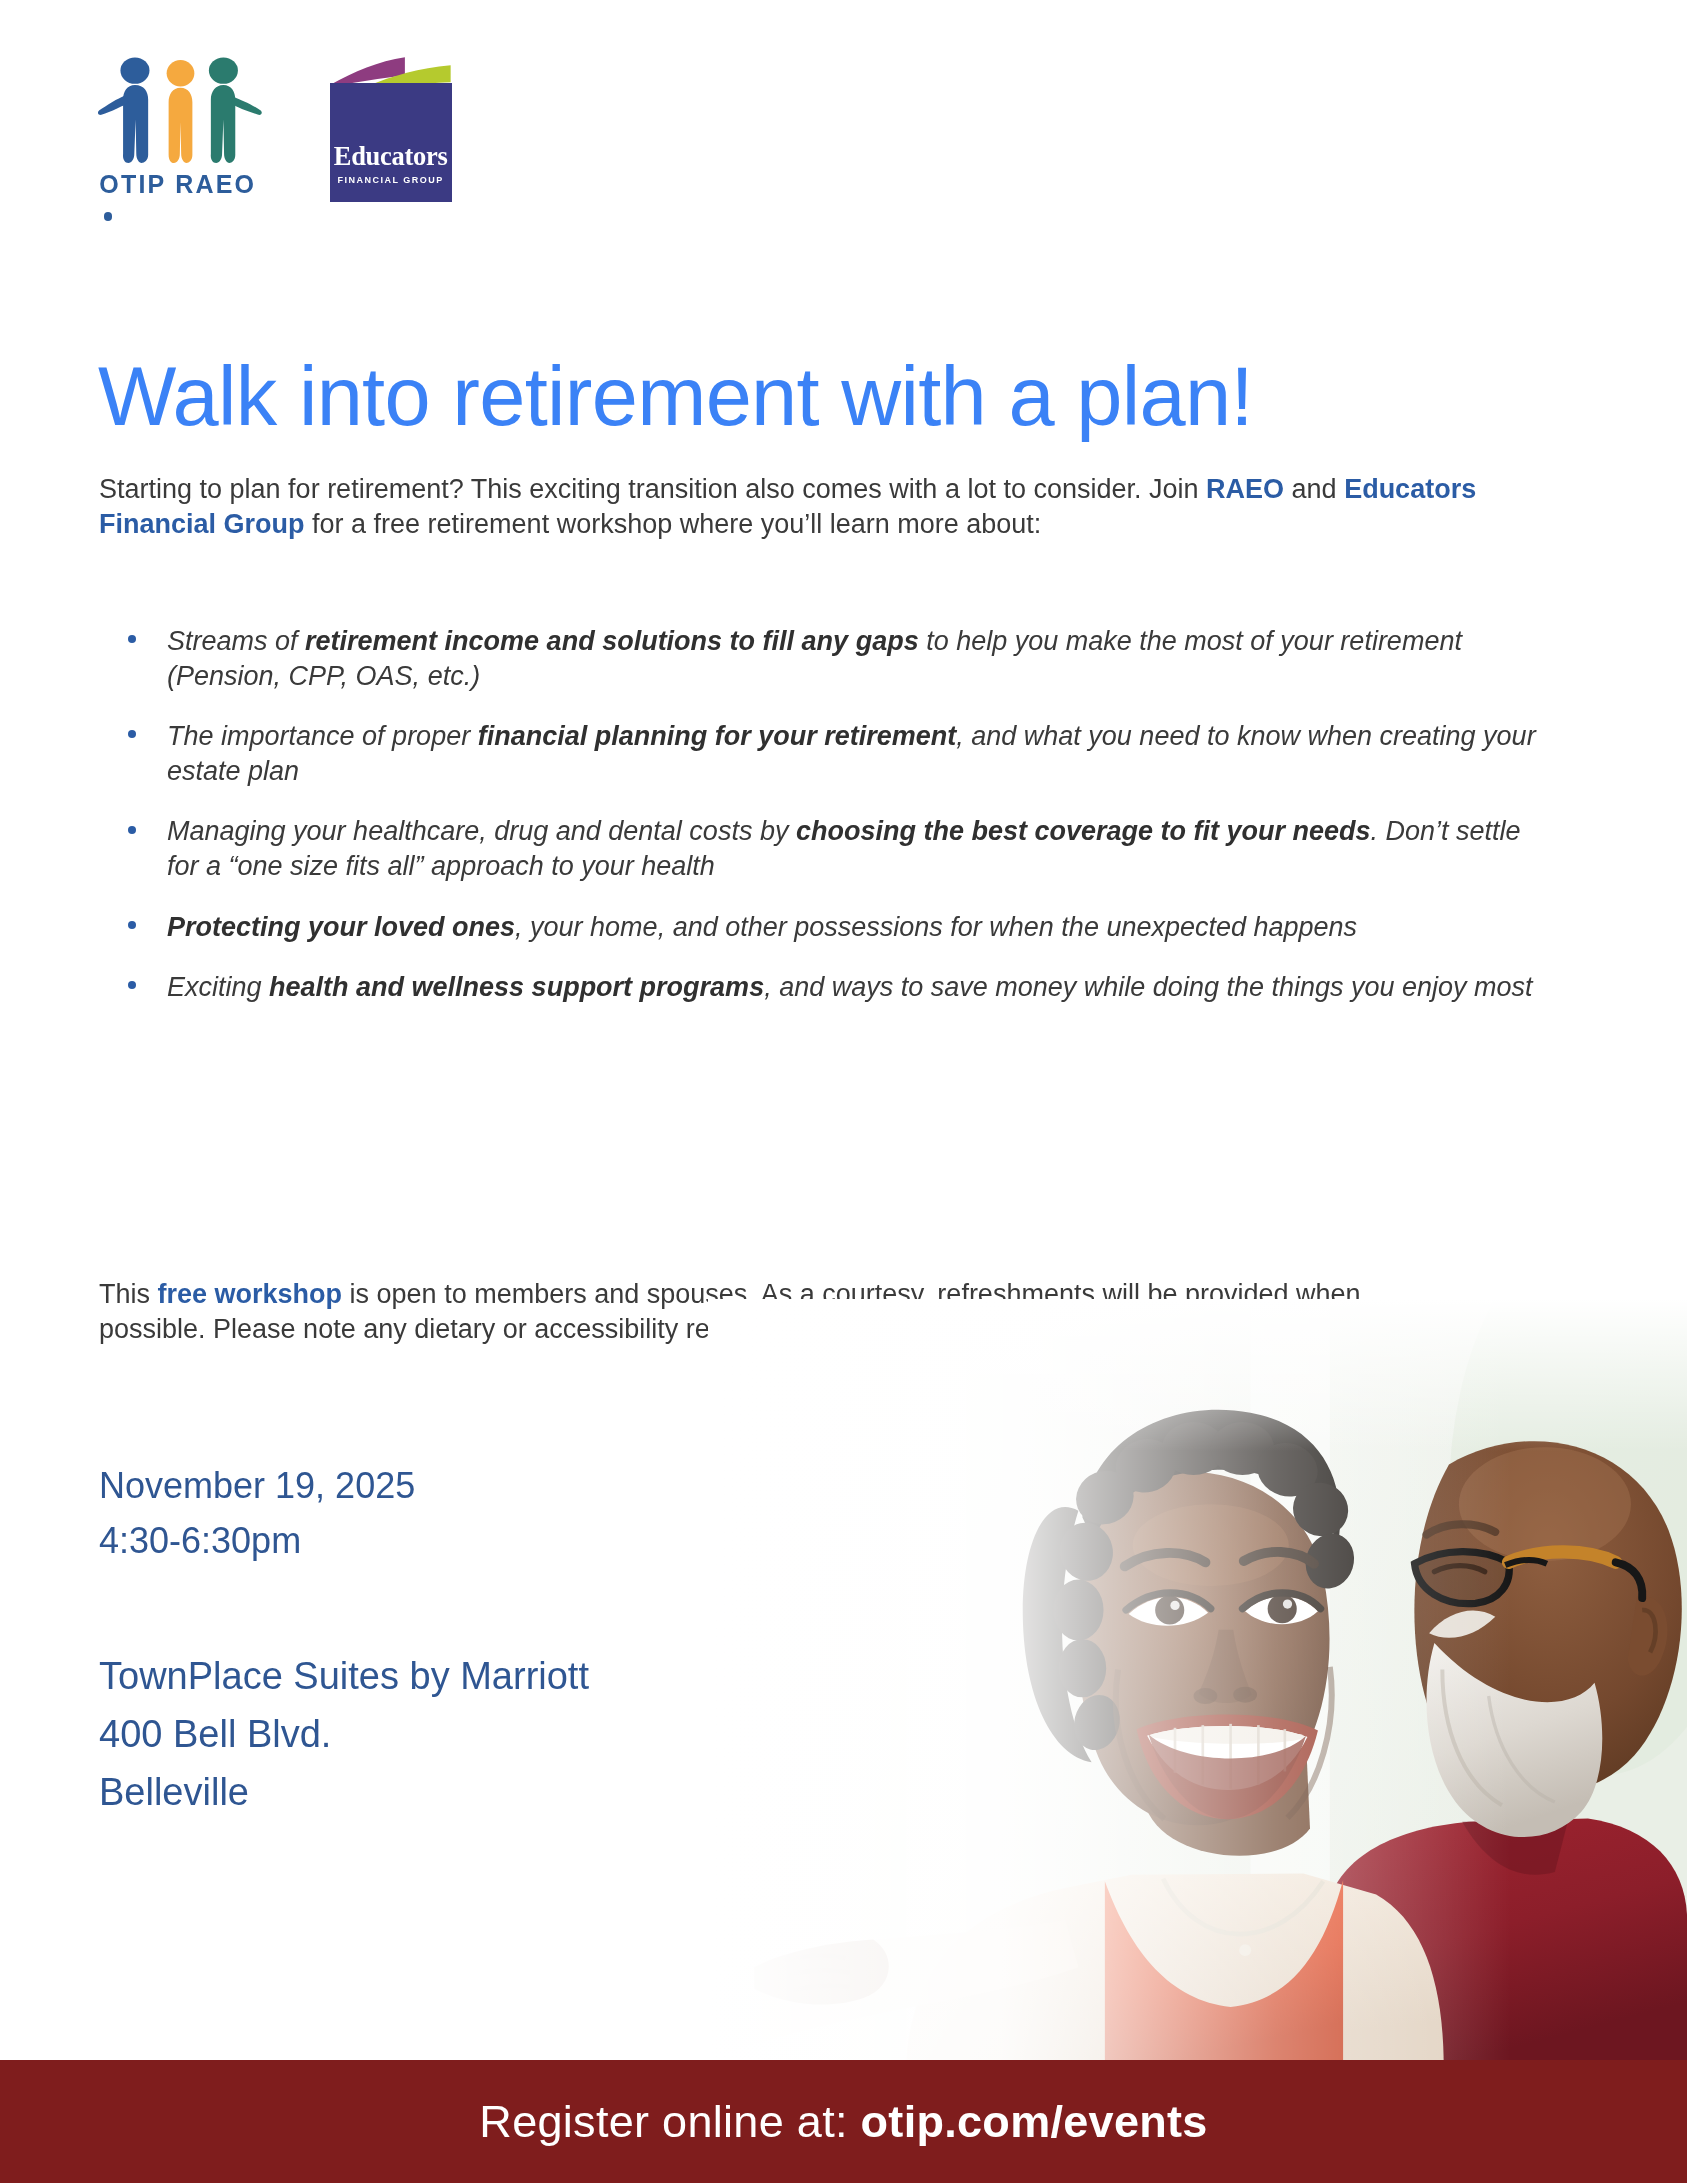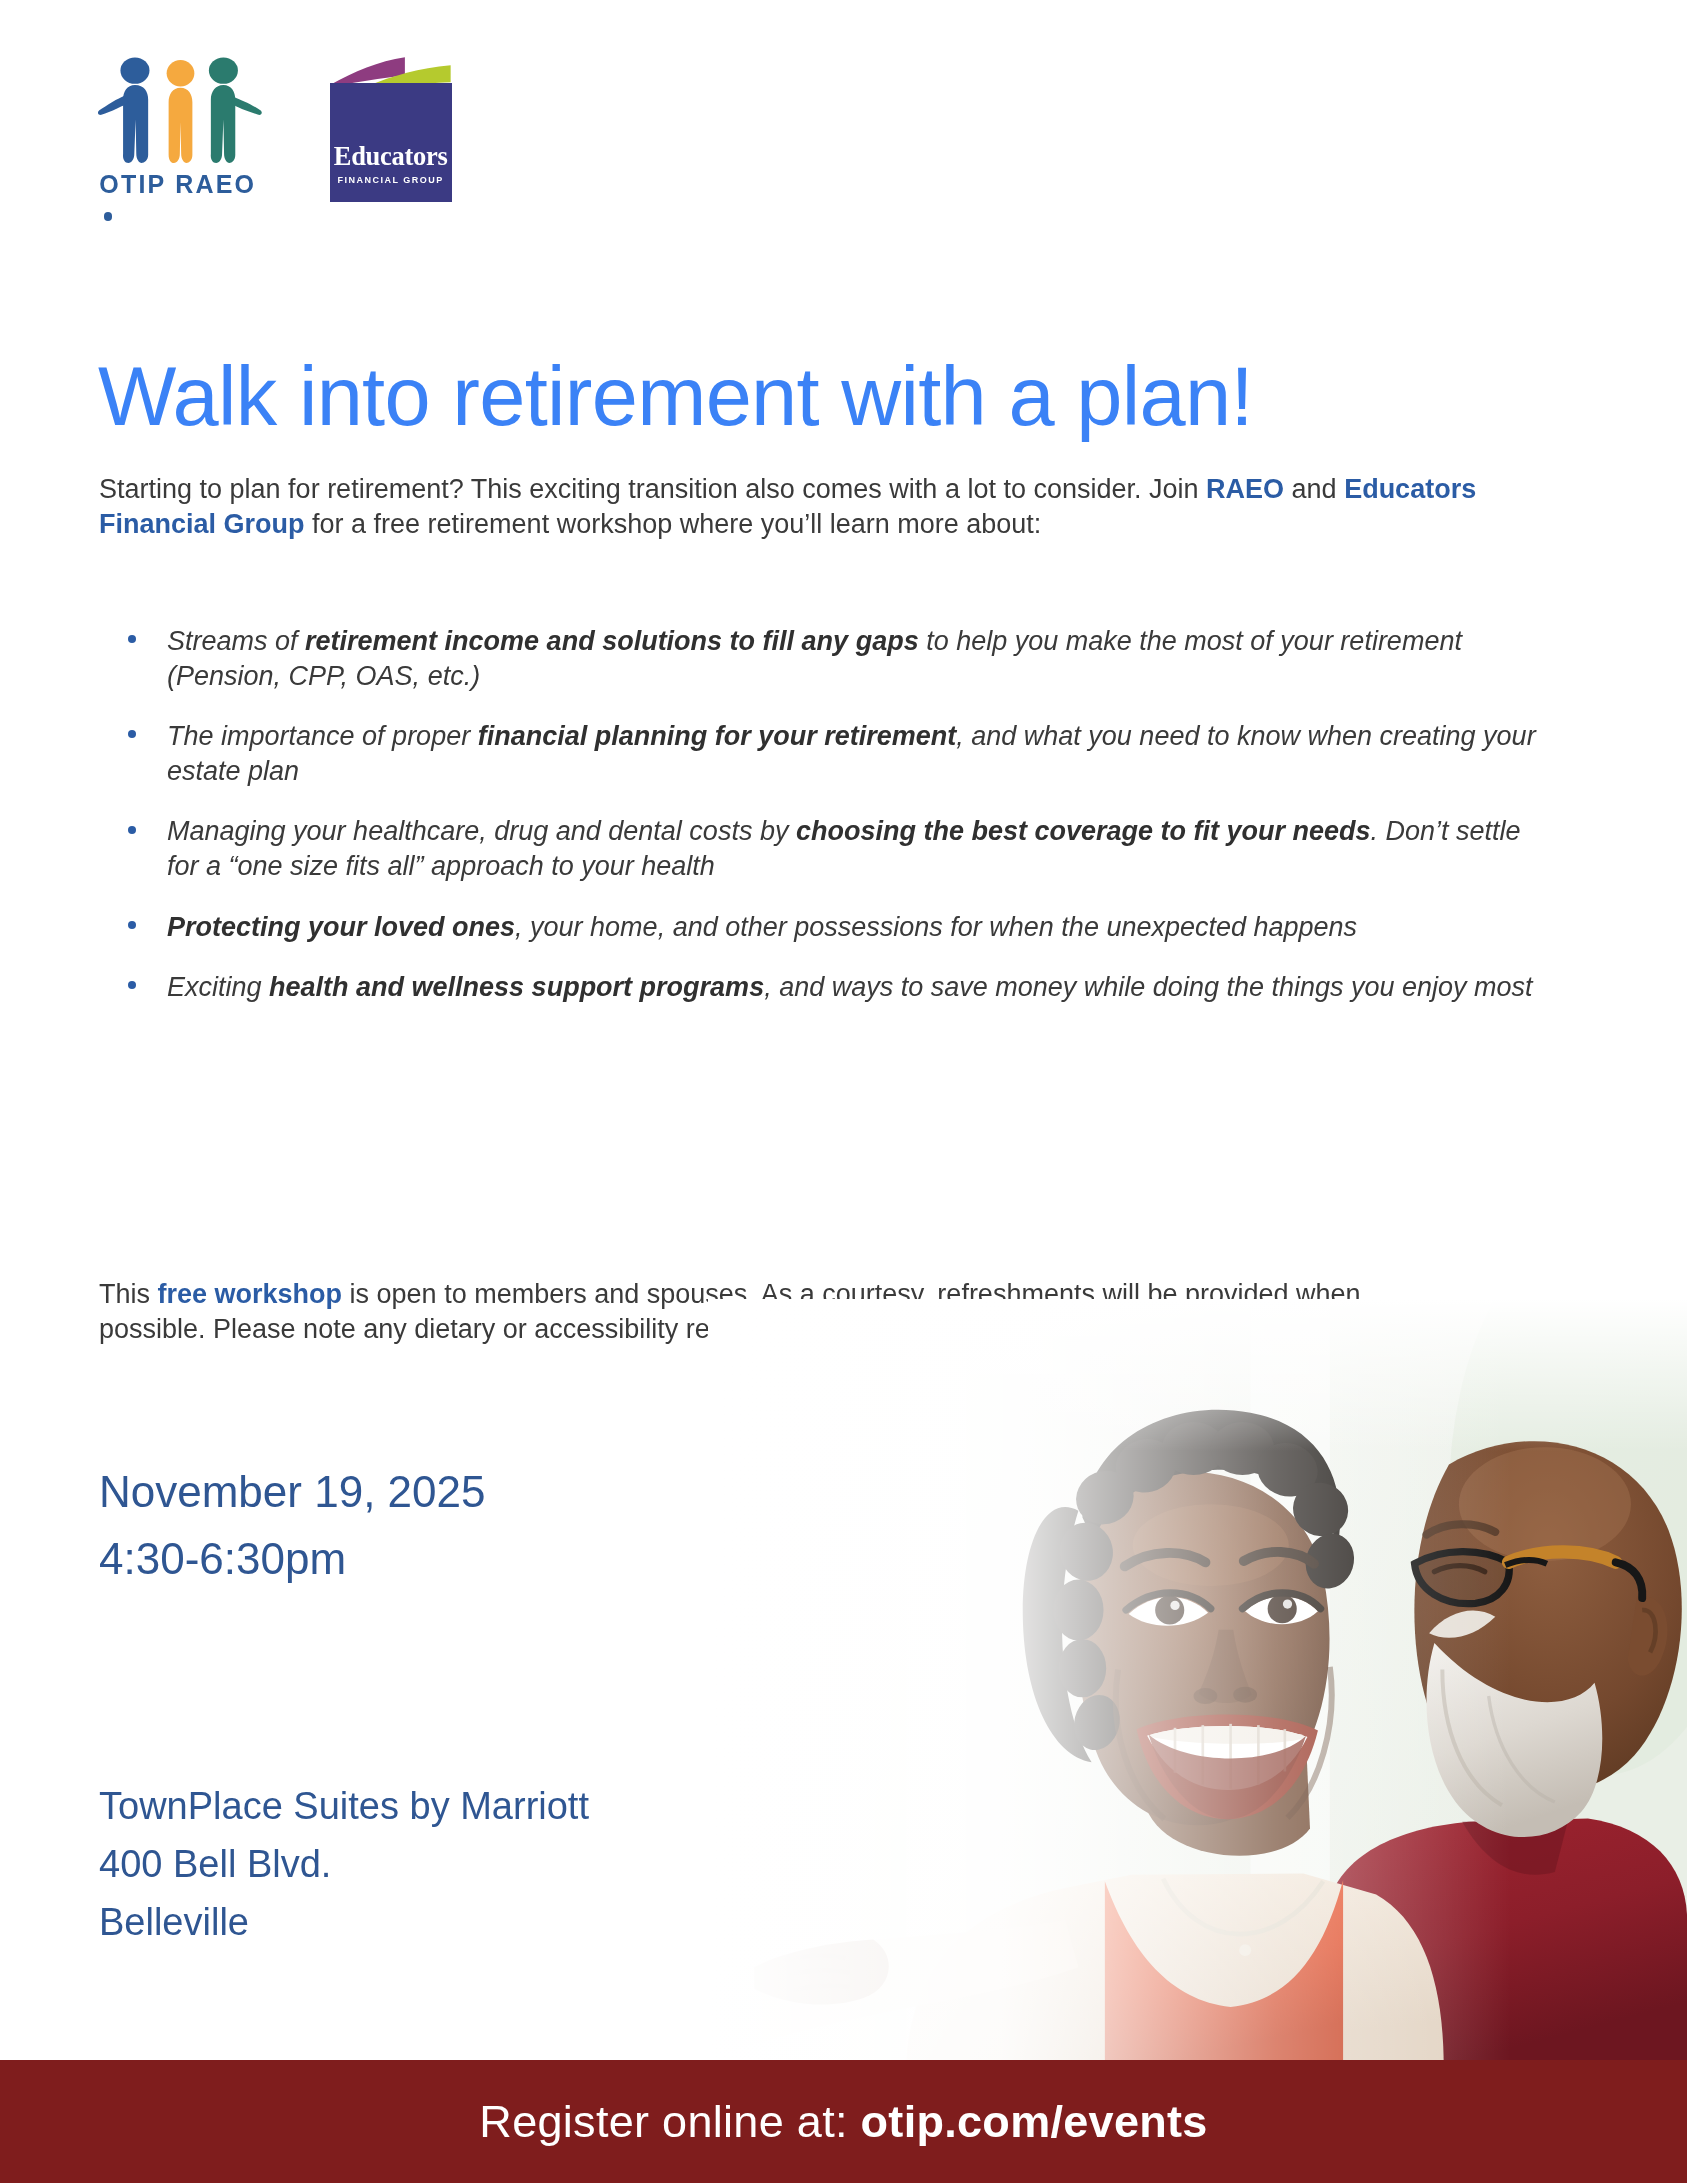--- a/index.html
+++ b/index.html
@@ -50,23 +50,23 @@
             font-size:27px; line-height:1.30; color:#3A3A3A; }
   .bullet .dot { position:absolute; left:17px; top:11.2px; width:8px; height:8px;
                  border-radius:50%; background:#2B5CA5; }
 
   .closing {
     position:absolute; left:99px; top:1250px; width:1363px;
     font-size:27px; line-height:1.30; color:#3A3A3A;
   }
 
   
-  .event-when { position:absolute; left:99px; top:1459px; font-size:44px; line-height:1.52;
+  .event-when { position:absolute; left:99px; top:1459px; font-size:36px; line-height:1.52;
                 color:#2F5692; }
-  .event-where { position:absolute; left:99px; top:1778px; font-size:38px; line-height:1.52;
+  .event-where { position:absolute; left:99px; top:1648px; font-size:38px; line-height:1.52;
                  color:#2F5692; }
 
   
   .photo {
     position:absolute; right:0; bottom:123px; width:979px; height:761px;
     overflow:hidden;
   }
   .photo svg { display:block; width:100%; height:100%; }
 
   

